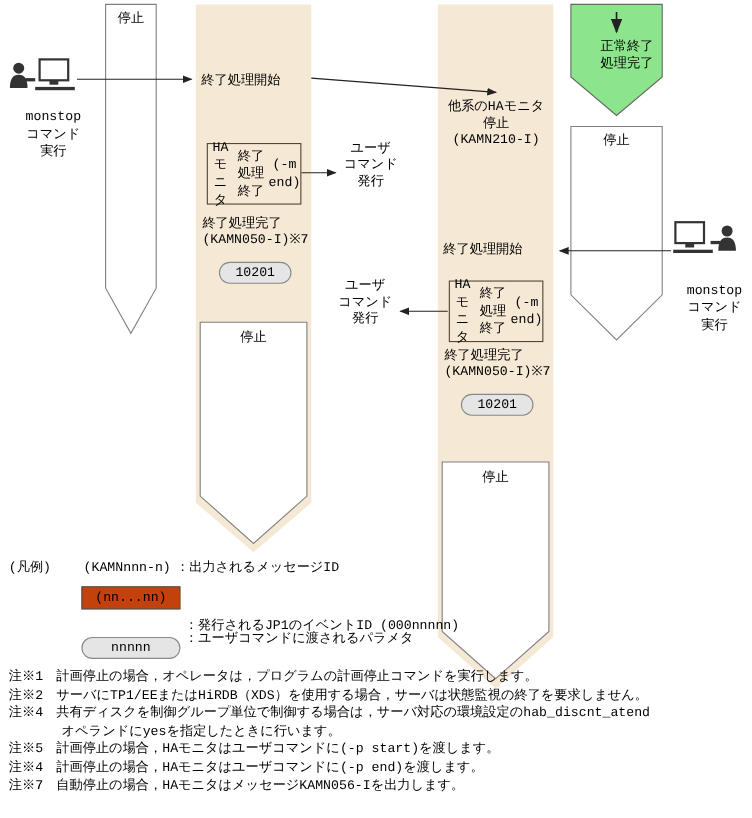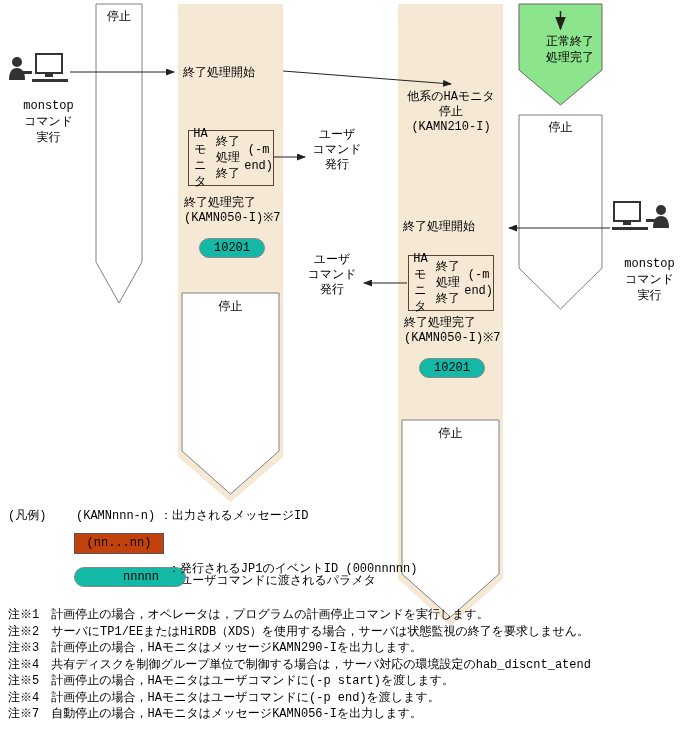--- a/index.html
+++ b/index.html
@@ -13,21 +13,21 @@
   .c { text-align:center; }
   .ln { line-height:15px; }
   .ln16 { line-height:16px;padding-left:19px; }
   .cmdbox {
     position:absolute; z-index:2; border:1px solid #554433; background:transparent;
     display:flex; flex-direction:row; justify-content:center; align-items:center;
     line-height:16px; text-align:center;
   }
   .pill {
     position:absolute; z-index:2; border:1px solid #888; border-radius:10px;
-    background:#14b8a6; text-align:center; line-height:18px;
+    background:#e5e5e5; text-align:center; line-height:18px;
   }
   .legend-box {
     position:absolute; z-index:2; border:1px solid #555; background:#c2410c;
     text-align:center; line-height:19px;
   }
   .notes { position:absolute; left:8px; top:607px; z-index:2; }
   .note { white-space:nowrap; line-height:16.5px; }
   .note-cont { padding-left:48px; }
 </style>
 </head>
@@ -151,26 +151,26 @@
     <div class="ln16">実行</div>
   </div>
 
   <div class="t" style="left:8px; top:509px;">(凡例)</div>
   <div class="t" style="left:76px; top:509px;">(KAMNnnn-n)</div>
   <div class="t" style="left:160px; top:509px;">：出力されるメッセージID</div>
 
   <div class="legend-box" style="left:74px; top:533px; width:88px; height:19px;">(nn...nn)</div>
   <div class="t" style="left:168px; top:536px;margin-top:38px;">：ユーザコマンドに渡されるパラメタ</div>
 
-  <div class="pill" style="left:74px; top:567px; width:88px; height:18px;padding-left:22px;">nnnnn</div>
+  <div class="pill" style="left:74px; top:579px; width:88px; height:18px;">nnnnn</div>
   <div class="t" style="left:168px; top:562px;text-align:center;">：発行されるJP1のイベントID (000nnnnn)</div>
 
   <div class="notes">
     <div class="note">注※1　計画停止の場合，オペレータは，プログラムの計画停止コマンドを実行します。</div>
     <div class="note">注※2　サーバにTP1/EEまたはHiRDB（XDS）を使用する場合，サーバは状態監視の終了を要求しません。</div>
-    <div class="note">注※3　計画停止の場合，HAモニタはメッセージKAMN290-Iを出力します。</div>
     <div class="note">注※4　共有ディスクを制御グループ単位で制御する場合は，サーバ対応の環境設定のhab_discnt_atend</div>
+    <div class="note note-cont">オペランドにyesを指定したときに行います。</div>
     <div class="note">注※5　計画停止の場合，HAモニタはユーザコマンドに(-p start)を渡します。</div>
     <div class="note">注※4　計画停止の場合，HAモニタはユーザコマンドに(-p end)を渡します。</div>
     <div class="note">注※7　自動停止の場合，HAモニタはメッセージKAMN056-Iを出力します。</div>
   </div>
 
 </div>
 
 </body></html>

